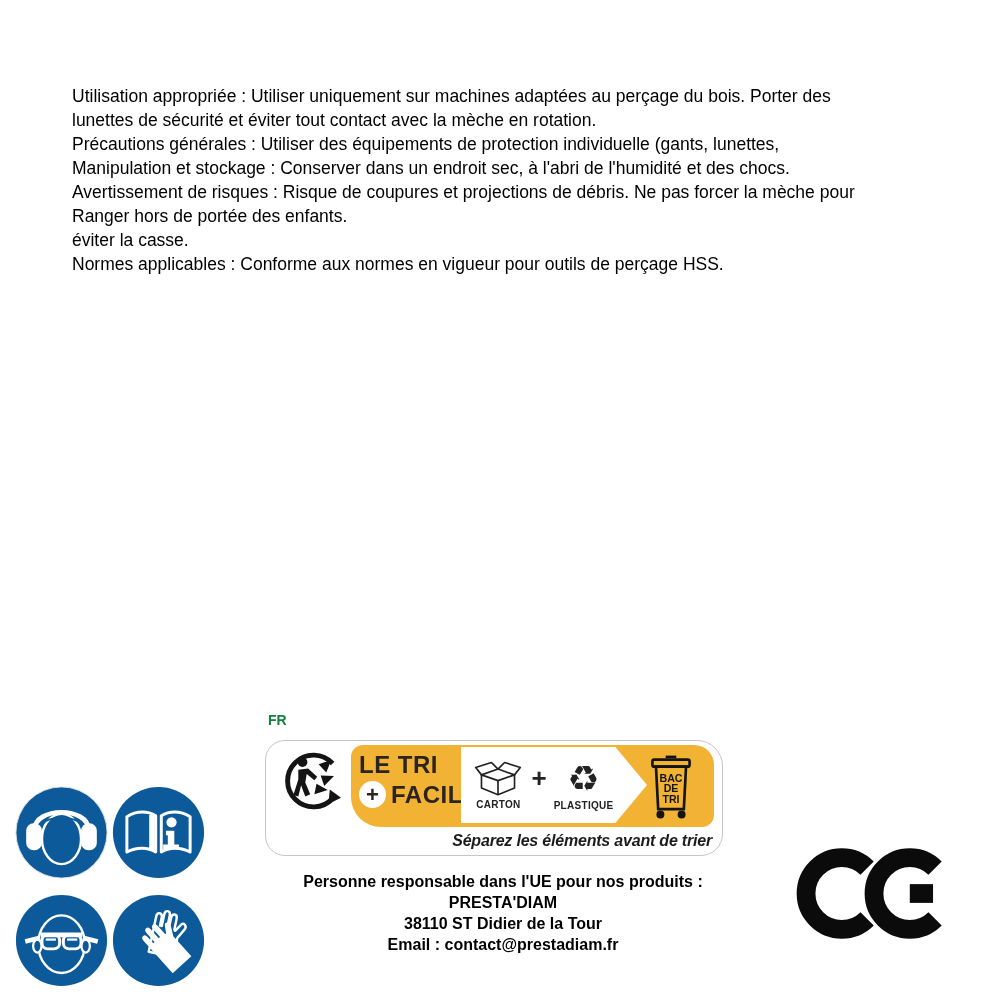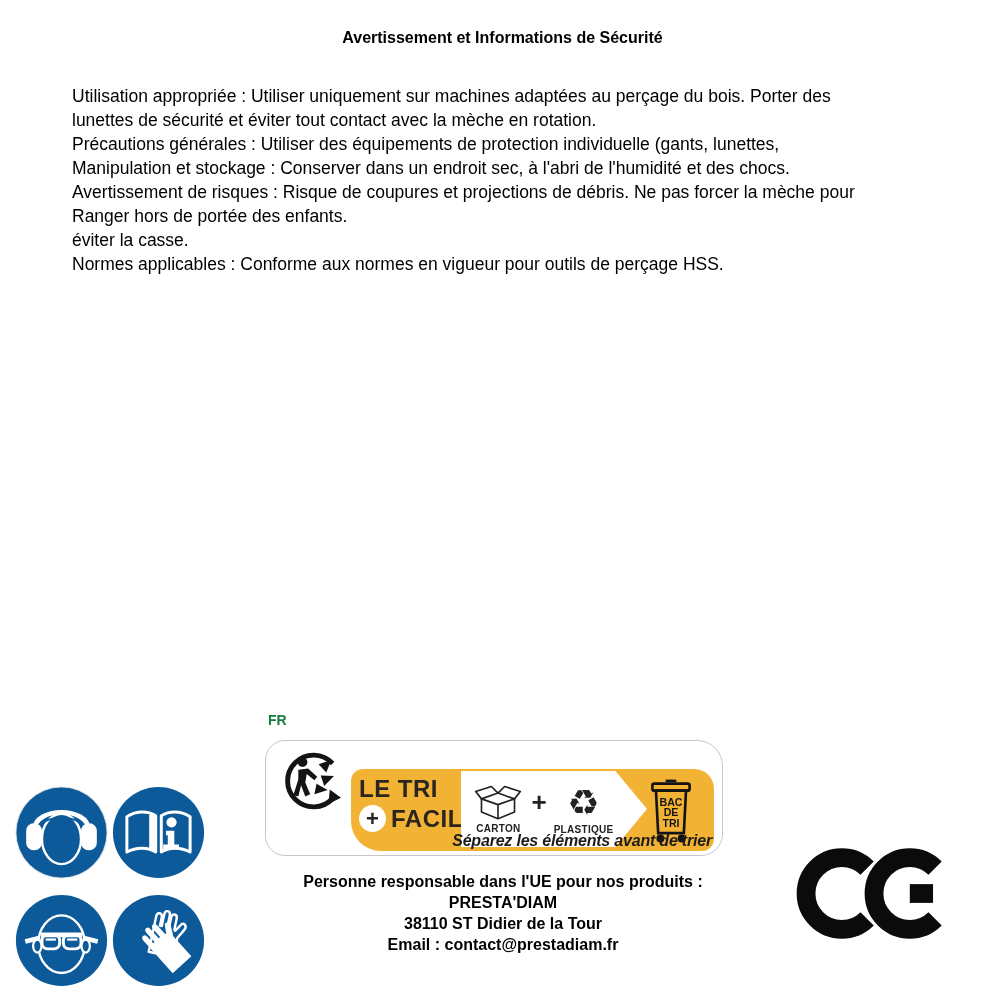--- a/index.html
+++ b/index.html
@@ -18,21 +18,21 @@
   .picto-grid{position:absolute;left:15px;top:786px;display:grid;
               grid-template-columns:93px 93px;grid-template-rows:93px 93px;gap:15px 4px;}
   .picto{width:93px;height:93px;}
   .picto svg{display:block;width:100%;height:100%;}
   
   .fr-code{position:absolute;left:268px;top:712px;font-size:14px;font-weight:bold;color:#15803d;}
   .tri-label{position:absolute;left:265px;top:740px;width:456px;height:114px;
              background:#fff;border:1.5px solid #c6c6c6;border-radius:20px 26px 22px 20px;}
   .triman{position:absolute;left:12px;top:5px;width:70px;height:70px;}
   .yellow{position:absolute;left:85px;top:4px;width:363px;height:82px;background:#F2B233;
-          border-radius:12px 20px 12px 30px;margin-top:24px;}
+          border-radius:12px 20px 12px 30px;}
   .headline{position:absolute;left:8px;top:8px;color:#2a2520;}
   .headline .l1{font-size:24px;font-weight:800;letter-spacing:.5px;line-height:1;}
   .headline .l2{display:flex;align-items:center;gap:5px;margin-top:4px;}
   .plus-badge{width:27px;height:27px;border-radius:50%;background:#fff;color:#2a2520;
               font-size:22px;font-weight:800;display:flex;align-items:center;justify-content:center;line-height:1;}
   .headline .word2{font-size:24px;font-weight:800;letter-spacing:.5px;line-height:1;}
   .chevron{position:absolute;left:110px;top:2px;width:186px;height:76px;background:#fff;
            clip-path:polygon(0 0,83% 0,100% 50%,83% 100%,0 100%);
            display:flex;align-items:center;justify-content:center;gap:7px;
            padding-right:26px;padding-left:4px;box-sizing:border-box;}
@@ -47,21 +47,20 @@
   .contact{position:absolute;left:262px;top:871px;width:482px;text-align:center;
            font-weight:bold;font-size:16px;line-height:21px;}
   
   .ce{position:absolute;left:796px;top:847px;width:148px;height:93px;}
 </style>
 </head>
 <body>
 
 <div class="page">
 
-  <div class="title">Avertissement et Informations de Sécurité</div>
 
   <div class="safety">
     <div class="ln">Utilisation appropriée : Utiliser uniquement sur machines adaptées au perçage du bois. Porter des</div>
     <div class="ln">lunettes de sécurité et éviter tout contact avec la mèche en rotation.</div>
     <div class="ln">Précautions générales : Utiliser des équipements de protection individuelle (gants, lunettes,</div>
     <div class="ln">Manipulation et stockage : Conserver dans un endroit sec, à l'abri de l'humidité et des chocs.</div>
     <div class="ln">Avertissement de risques : Risque de coupures et projections de débris. Ne pas forcer la mèche pour</div>
     <div class="ln">Ranger hors de portée des enfants.</div>
     <div class="ln">éviter la casse.</div>
     <div class="ln">Normes applicables : Conforme aux normes en vigueur pour outils de perçage HSS.</div>

